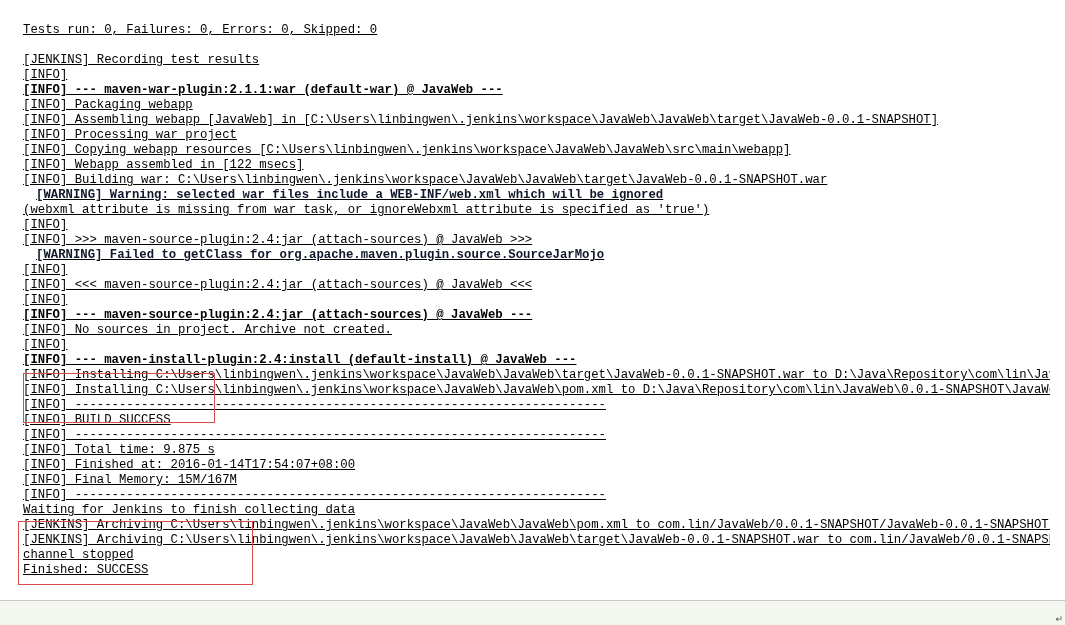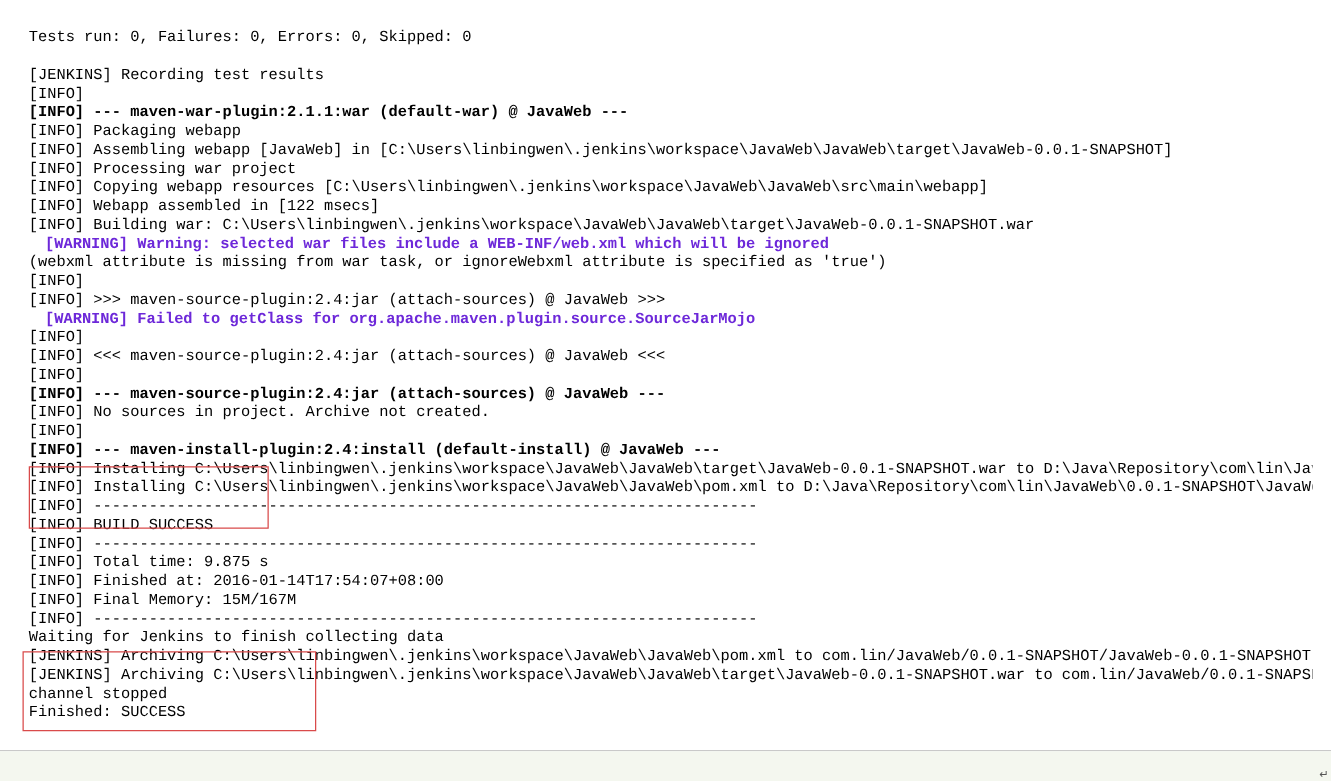--- a/index.html
+++ b/index.html
@@ -23,39 +23,40 @@
 
   #console-output {
     position: absolute;
     left: 0;
     top: 0;
     width: 1050px;
     height: 600px;
     overflow: hidden;
     padding-top: 10px;
     box-sizing: border-box;
+    text-decoration: underline;
   }
 
   .log-line {
     font-family: "Liberation Mono", "DejaVu Sans Mono", monospace;
     font-size: 12.3px;
     line-height: 15px;
     height: 15px;
     color: #000000;
     white-space: pre;
     padding-left: 23px;
     letter-spacing: 0px;
   }
 
   .log-line.blank {
     color: transparent;
   }
 
   .log-line.warn {
-    color: #6d28d9;
+    color: #0f172a;
     font-weight: bold;
     padding-left: 36px;
   }
 
   .log-line.bold {
     font-weight: bold;
   }
 
   
   .annotation-box {

